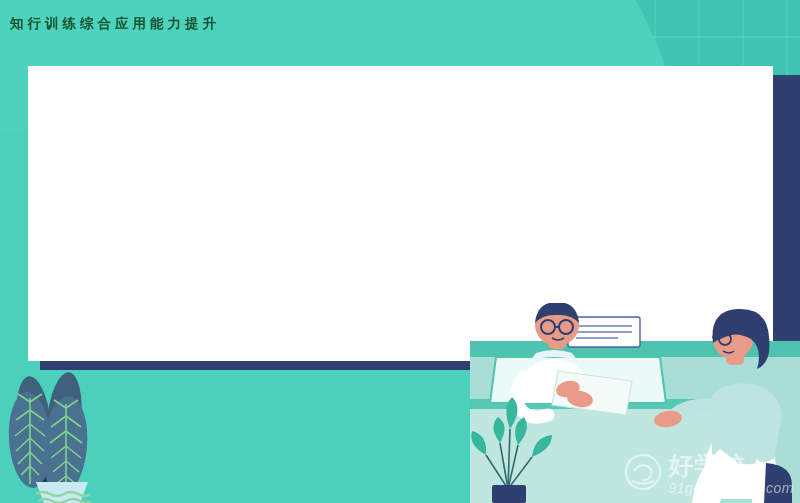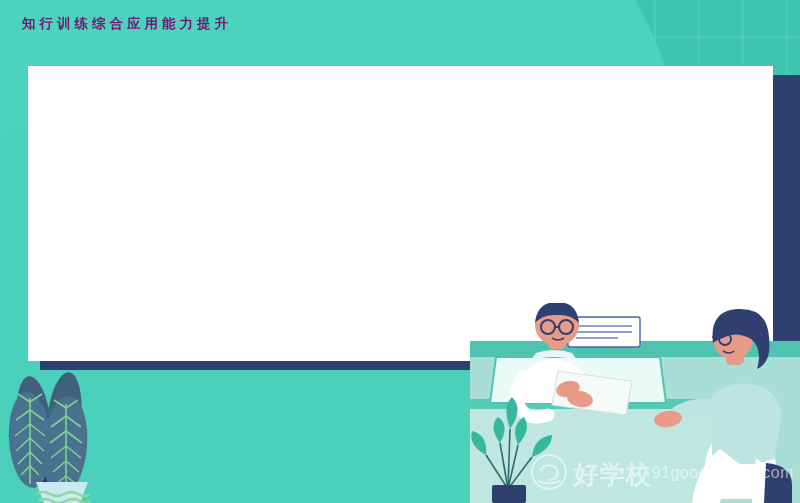--- a/index.html
+++ b/index.html
@@ -54,25 +54,25 @@
   .header-strip {
     position: absolute;
     left: 0; top: 0;
     width: 800px;
     height: 48px;
     display: flex;
     align-items: center;
     z-index: 14;
   }
   .header-title {
-    margin-left: 22px;
+    margin-left: 10px;
     font-size: 13.5px;
     font-weight: bold;
     letter-spacing: 4px;
-    color: #701a75;
+    color: #14532d;
     white-space: nowrap;
   }
 
   
   .card-shadow {
     position: absolute;
     left: 40px;
     top: 75px;
     width: 760px;
     height: 295px;
@@ -165,32 +165,33 @@
     position: absolute;
     right: 6px;
     bottom: 6px;
     z-index: 20;
     display: flex;
     align-items: center;
     opacity: 0.55;
     pointer-events: none;
   }
   .wm-logo { margin-right: 4px; }
-  .wm-texts { display: flex; flex-direction: row; line-height: 1; }
+  .wm-texts { display: flex; flex-direction: column; line-height: 1; }
   .wm-cn {
     font-size: 25px;
     font-weight: bold;
     color: #ffffff;
     letter-spacing: 1px;
   }
   .wm-url {
-    font-size: 16px;
+    font-size: 14px;
     color: #ffffff;
     letter-spacing: 0.5px;
     margin-top: 3px;
+    font-style: italic;
   }
 </style>
 </head>
 <body>
 
 <div id="poster">
 
   <div class="bg-base"></div>
   <div class="bg-grid"></div>
   <div class="bg-blob"></div>

